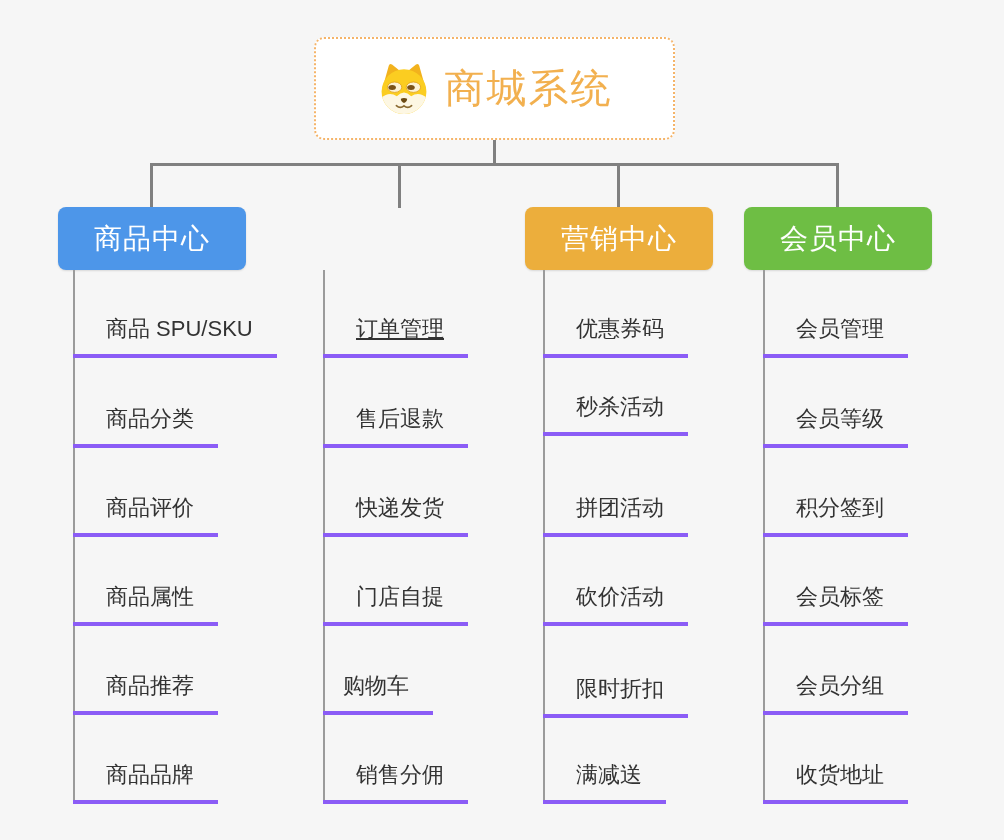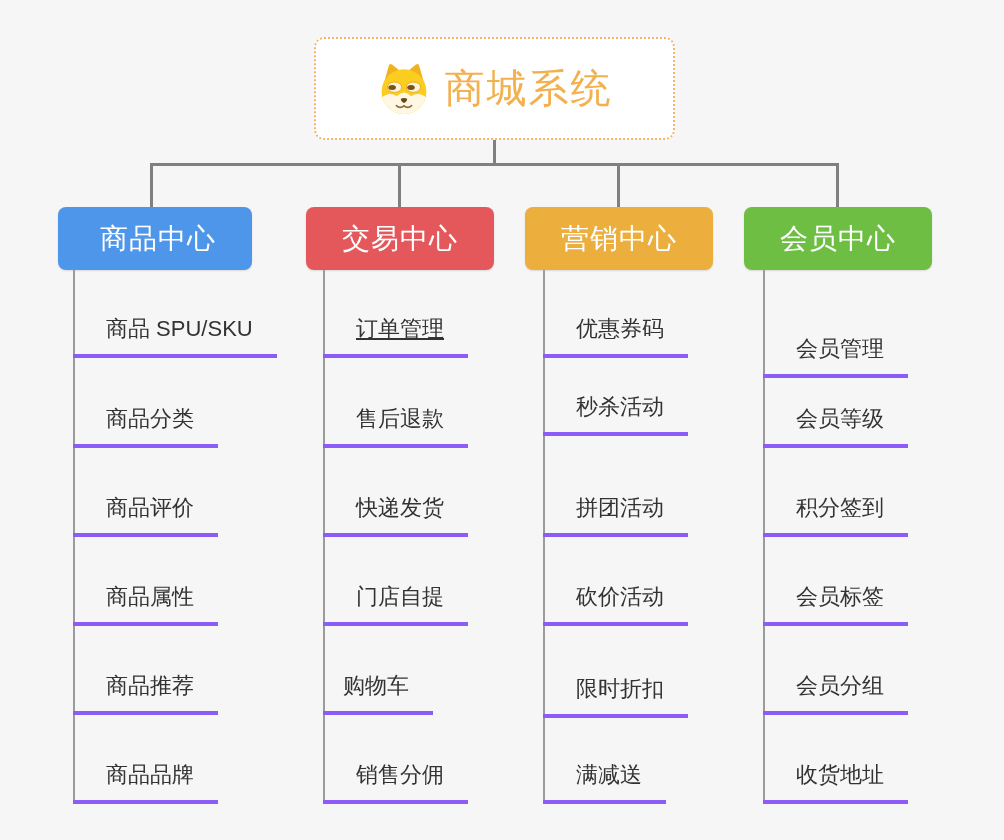--- a/index.html
+++ b/index.html
@@ -57,25 +57,22 @@
         <ellipse cx="16.8" cy="27.2" rx="4.2" ry="2.8" fill="#7A5217"></ellipse>
         <ellipse cx="40.5" cy="27" rx="8" ry="5.8" fill="#FCF2D5" stroke="#E3A61C" stroke-width="1"></ellipse>
         <ellipse cx="37.8" cy="27.2" rx="4.2" ry="2.8" fill="#7A5217"></ellipse>
         <path d="M26.5 40 Q30 37.8 33.5 40 Q33.5 43.5 30 44.6 Q26.5 43.5 26.5 40 Z" fill="#6B4A12"></path>
         <path d="M21.5 47.5 Q25.7 51.5 30 47.8 Q34.3 51.5 38.5 47.5" stroke="#8A6A30" stroke-width="1.8" fill="none" stroke-linecap="round"></path>
       </svg>
     </span>
     <span class="root-title">商城系统</span>
   </div>
 
-  <div class="branch" style="left: 58px; background: rgb(77, 150, 233); padding-left: 6px;">
+  <div class="branch" style="left: 58px; background: rgb(77, 150, 233);">
       <span>商品中心</span>
-    </div>
-  <div class="branch" style="left: 306px; background: rgb(228, 88, 92);">
-      <span>交易中心</span>
     </div>
   <div class="branch" style="left: 525px; background: rgb(236, 174, 60);">
       <span>营销中心</span>
     </div>
   <div class="branch" style="left: 744px; background: rgb(110, 190, 68);">
       <span>会员中心</span>
     </div>
 
   <div class="col" style="left:73px;">
     <div class="item" style="top:42px;">商品 SPU/SKU</div>
@@ -98,21 +95,21 @@
   <div class="col" style="left:543px;">
     <div class="item" style="top:42px;">优惠券码</div>
     <div class="item" style="top:120px;">秒杀活动</div>
     <div class="item" style="top:221px;">拼团活动</div>
     <div class="item" style="top:310px;">砍价活动</div>
     <div class="item" style="top:402px;">限时折扣</div>
     <div class="item" style="top:488px;">满减送</div>
   </div>
 
   <div class="col" style="left:763px;">
-    <div class="item" style="top:42px;margin-top:20px;">会员管理</div>
+    <div class="item" style="top:42px;">会员管理</div>
     <div class="item" style="top:132px;">会员等级</div>
     <div class="item" style="top:221px;">积分签到</div>
     <div class="item" style="top:310px;">会员标签</div>
     <div class="item" style="top:399px;">会员分组</div>
     <div class="item" style="top:488px;">收货地址</div>
   </div>
 
 </div>
 
 </body></html>

